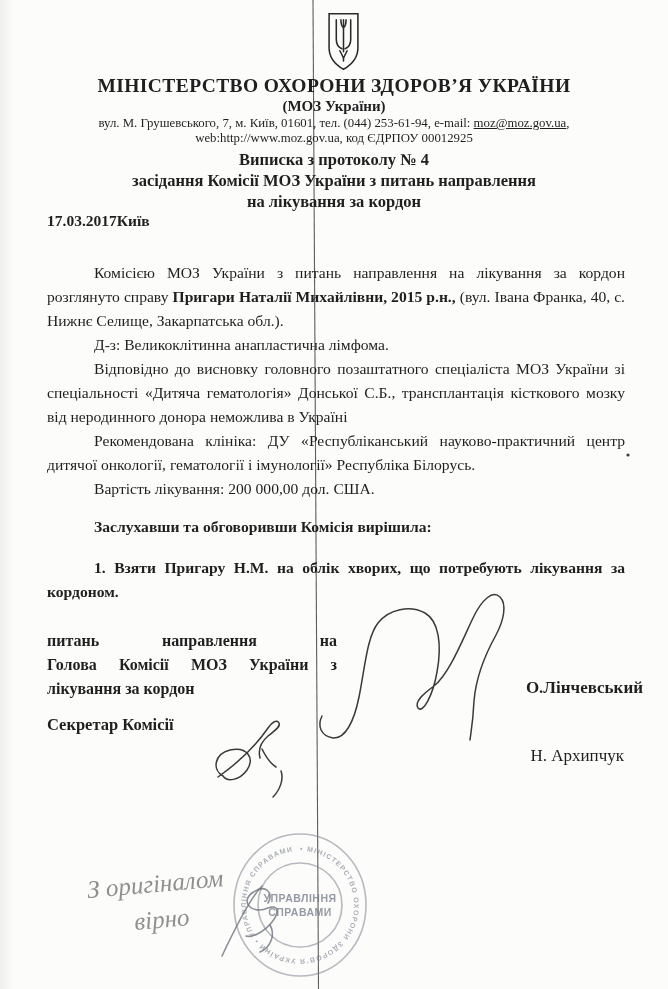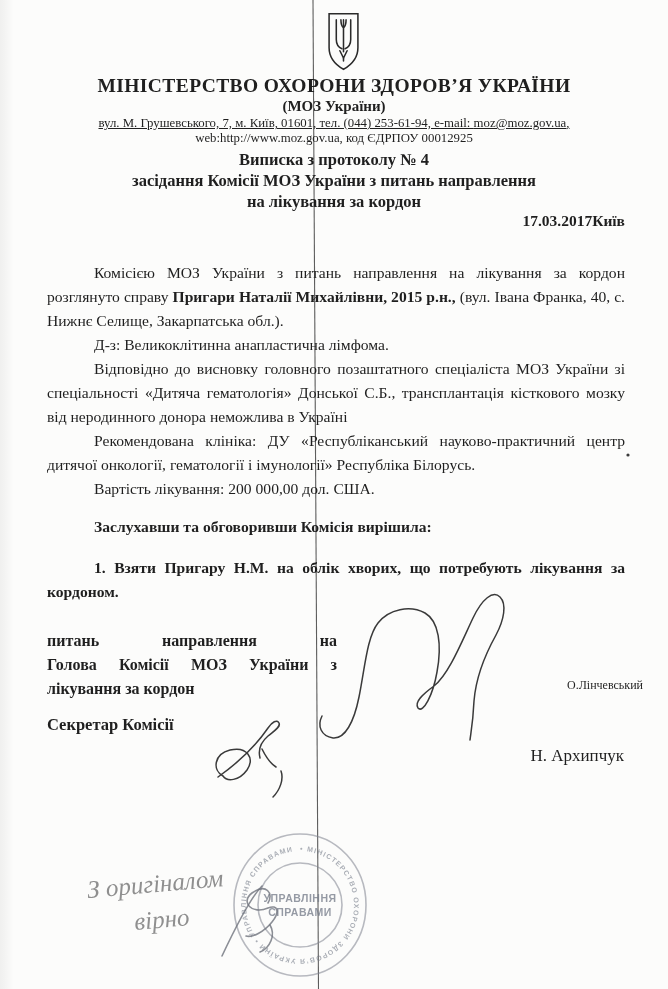--- a/index.html
+++ b/index.html
@@ -15,42 +15,42 @@
   }
   .abs { position:absolute; }
   .center { left:0; width:100%; text-align:center; }
   .bold { font-weight:bold; }
 
   .emblem-svg { position:absolute; top:11px; left:326px; width:35px; height:61px; }
 
   .ministry-name { top:75px; font-size:19.5px; font-weight:bold; letter-spacing:0.4px; }
   .moz-short     { top:98px; font-size:15px;  font-weight:bold;font-family:Liberation Serif, serif; }
   .addr          { font-size:12.8px; }
-  .addr1 { top:116px;text-decoration:underline; }
+  .addr1 { top:116px; }
   .addr2 { top:131px; }
   .email { text-decoration:underline; }
 
   .doc-title { font-size:16.5px; font-weight:bold; }
   .t1 { top:150px; }
   .t2 { top:171px; }
   .t3 { top:192px; }
 
   .dateline { top:212px; left:47px; width:578px; display:flex;
-              justify-content:flex-end; font-weight:bold; font-size:15.5px; }
+              justify-content:flex-start; font-weight:bold; font-size:15.5px; }
 
   .doc-body { top:261px; left:47px; width:578px; font-size:15.6px;
               line-height:24px; text-align:justify; }
   .doc-body p { margin:0; text-indent:47px; }
   .gap { margin-top:14px !important; }
   .gap2 { margin-top:17px !important;font-weight:bold; }
 
   .chair-title { top:629px; left:47px; width:290px; font-size:16px;
                  line-height:24px; font-weight:bold; }
   .jline { text-align:justify; text-align-last:justify; }
-  .chair-name { top:678px; right:25px; font-size:12px; font-weight:normal; }
+  .chair-name { top:678px; right:25px; font-size:17px; font-weight:bold; }
   .secretary-title { top:715px; left:47px; font-size:16.5px; font-weight:bold; }
   .secretary-name  { top:746px; right:44px; font-size:17px; font-weight:normal;margin-left:35px; }
 
   .overlay { position:absolute; left:0; top:0; width:668px; height:989px; pointer-events:none; }
   .ink-stroke { fill:none; stroke:#3a3a3a; stroke-width:1.5; stroke-linecap:round; }
   .stamp-stroke { fill:none; stroke:rgba(125,130,142,0.55); stroke-width:1.6; }
   .stamp-text { fill:rgba(115,121,135,0.75); font-family:"Liberation Sans",sans-serif; font-weight:bold; }
   .pen-gray { fill:none; stroke:rgba(110,114,124,0.8); stroke-width:1.6; stroke-linecap:round; }
   .handwriting { fill:#8f8f8f; font-family:"Liberation Serif",serif; font-style:italic; }
 </style>

